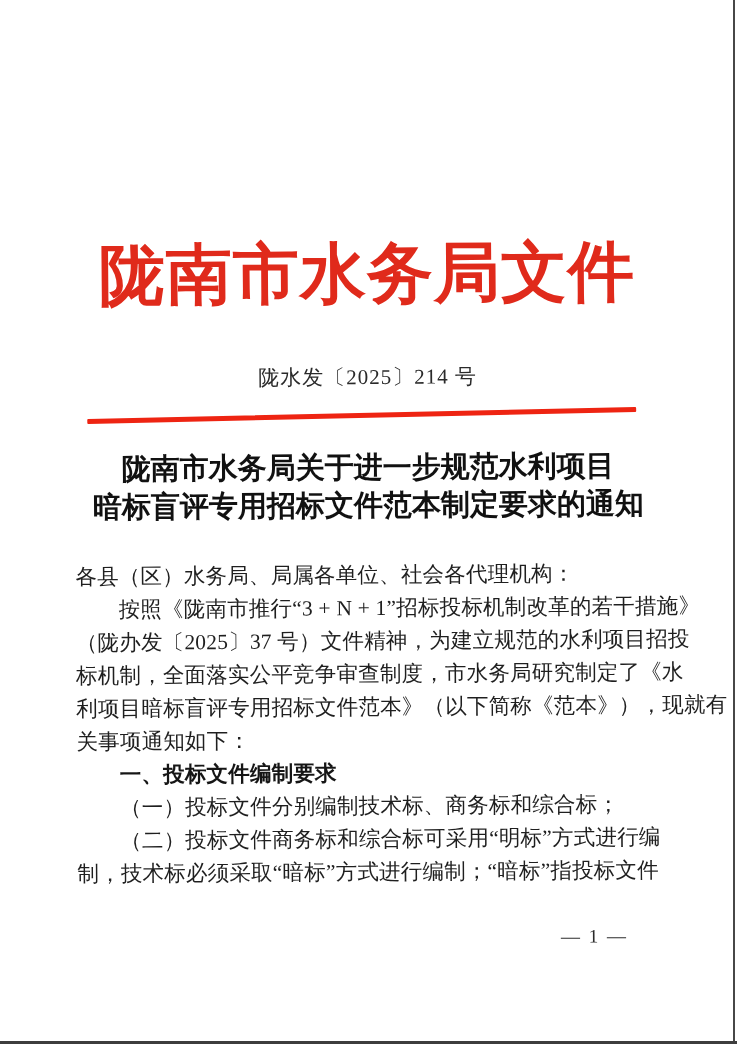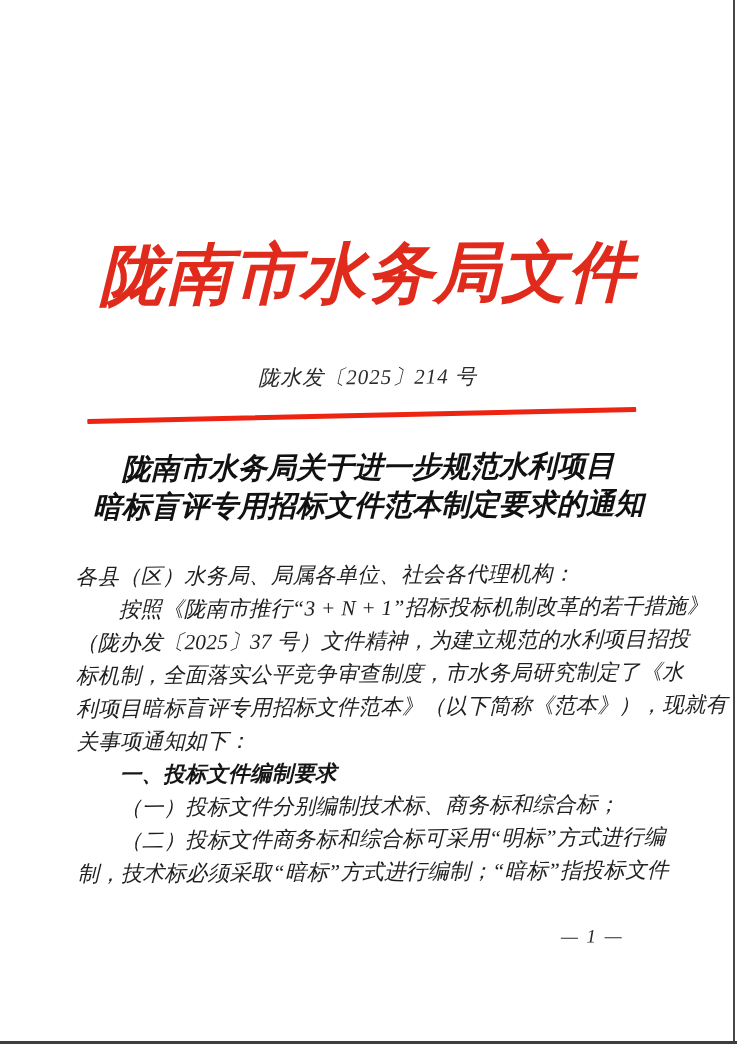--- a/index.html
+++ b/index.html
@@ -8,21 +8,20 @@
     background: #ffffff;
   }
   #canvas {
     position: relative;
     width: 737px;
     height: 1044px;
     background: #ffffff;
     overflow: hidden;
     font-family: "Liberation Serif", "DejaVu Serif", serif;
     color: #1f1f1f;
-    font-style: italic;
   }
   
   .scan-edge-right {
     position: absolute;
     left: 733px;
     top: 0;
     width: 2px;
     height: 1044px;
     background: #474747;
   }

